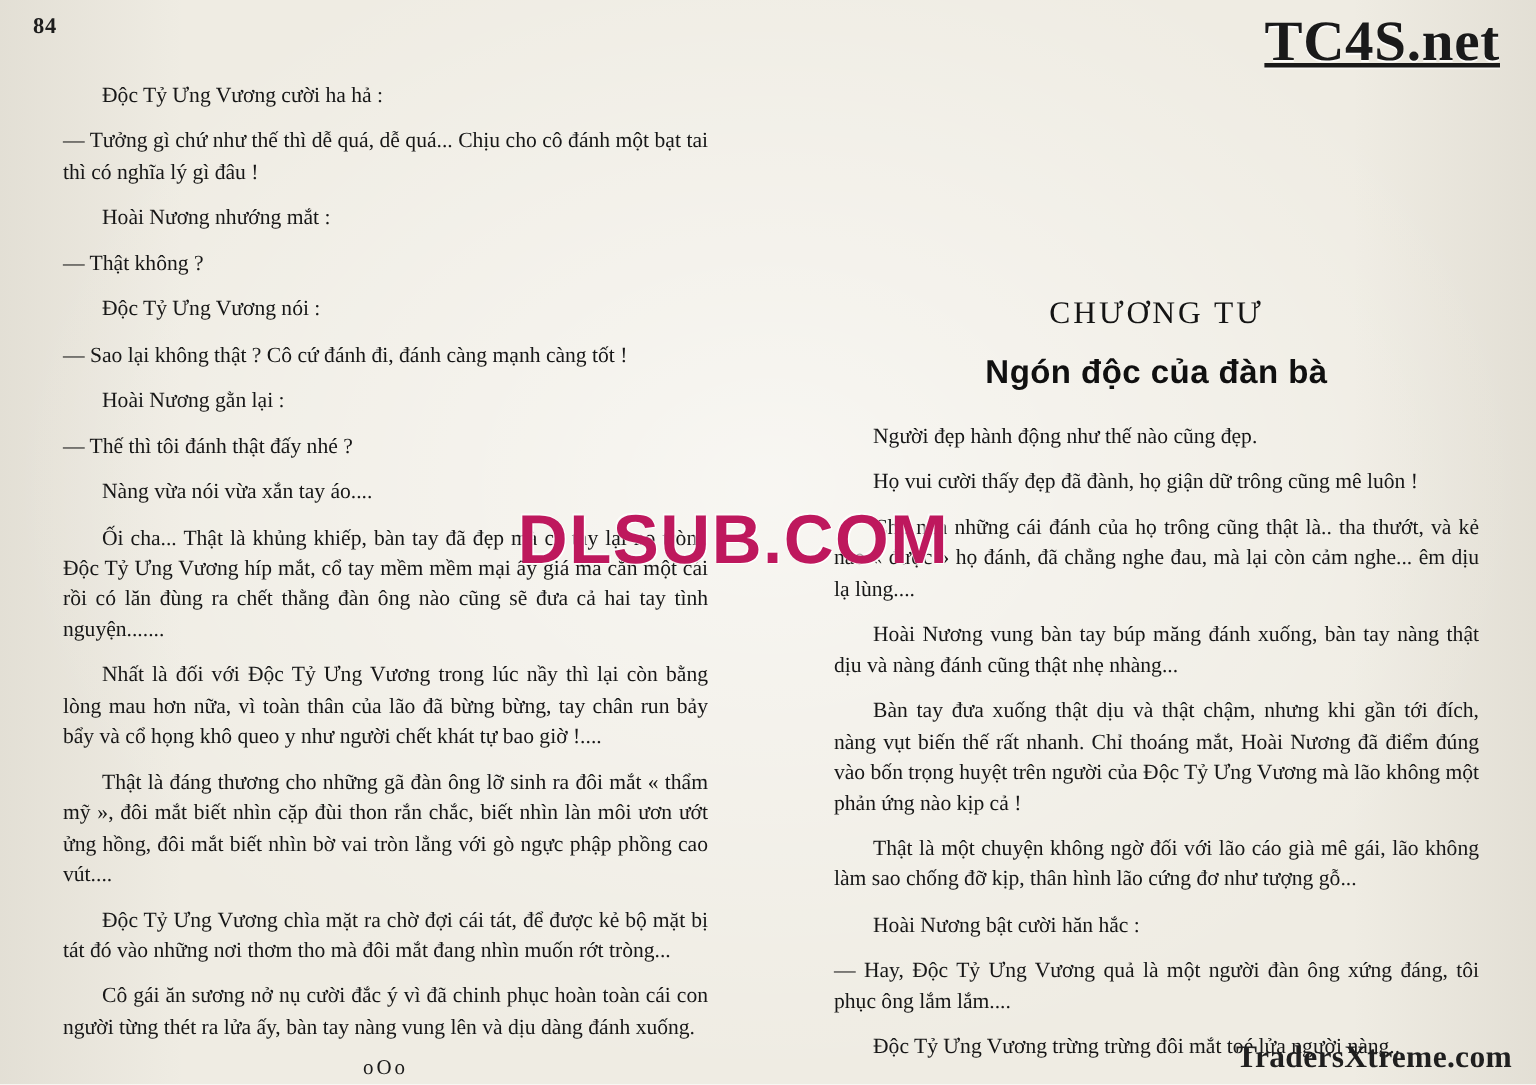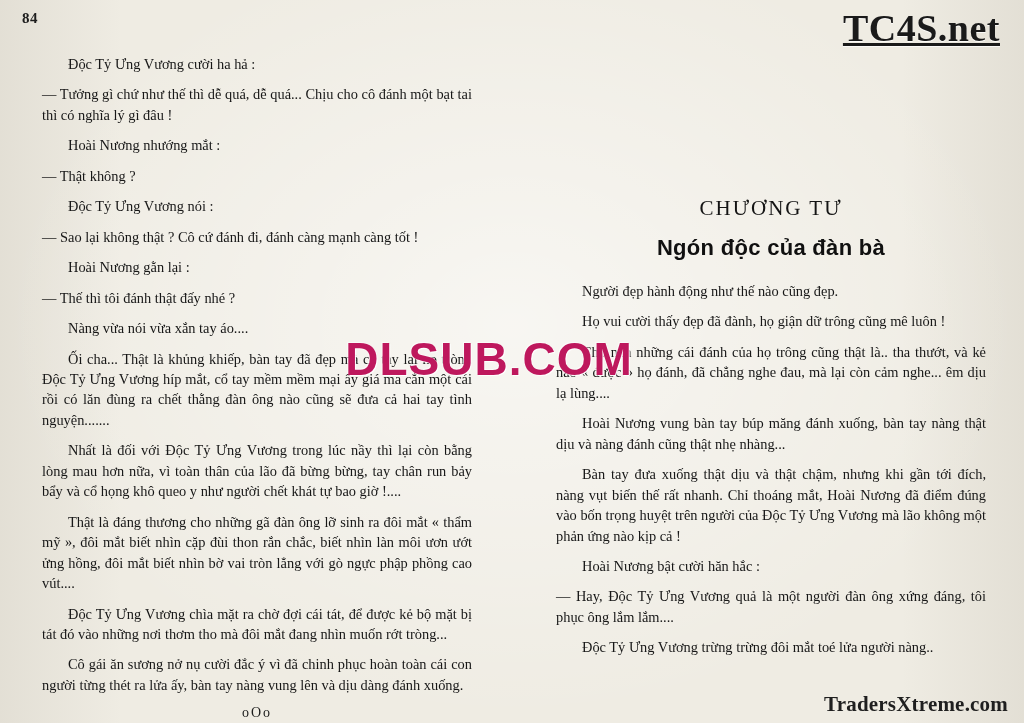--- a/index.html
+++ b/index.html
@@ -152,20 +152,21 @@
 
   <div class="column right">
     <div class="chapter-label">CHƯƠNG TƯ</div>
     <div class="chapter-title">Ngón độc của đàn bà</div>
 
     <p class="para">Người đẹp hành động như thế nào cũng đẹp.</p>
     <p class="para">Họ vui cười thấy đẹp đã đành, họ giận dữ trông cũng mê luôn !</p>
     <p class="para">Cho nên những cái đánh của họ trông cũng thật là.. tha thướt, và kẻ nào « được » họ đánh, đã chẳng nghe đau, mà lại còn cảm nghe... êm dịu lạ lùng....</p>
     <p class="para">Hoài Nương vung bàn tay búp măng đánh xuống, bàn tay nàng thật dịu và nàng đánh cũng thật nhẹ nhàng...</p>
     <p class="para">Bàn tay đưa xuống thật dịu và thật chậm, nhưng khi gần tới đích, nàng vụt biến thế rất nhanh. Chỉ thoáng mắt, Hoài Nương đã điểm đúng vào bốn trọng huyệt trên người của Độc Tỷ Ưng Vương mà lão không một phản ứng nào kịp cả !</p>
+    <p class="para">Thật là một chuyện không ngờ đối với lão cáo già mê gái, lão không làm sao chống đỡ kịp, thân hình lão cứng đơ như tượng gỗ...</p>
     <p class="para">Hoài Nương bật cười hăn hắc :</p>
     <p class="para dash">— Hay, Độc Tỷ Ưng Vương quả là một người đàn ông xứng đáng, tôi phục ông lắm lắm....</p>
     <p class="para">Độc Tỷ Ưng Vương trừng trừng đôi mắt toé lửa người nàng..</p>
   </div>
 
   <div class="wm wm-topright">TC4S.net</div>
   <div class="wm wm-center" style="color: #be185d;">DLSUB.COM</div>
   <div class="wm wm-bottomright">TradersXtreme.com</div>
 
 </div>

